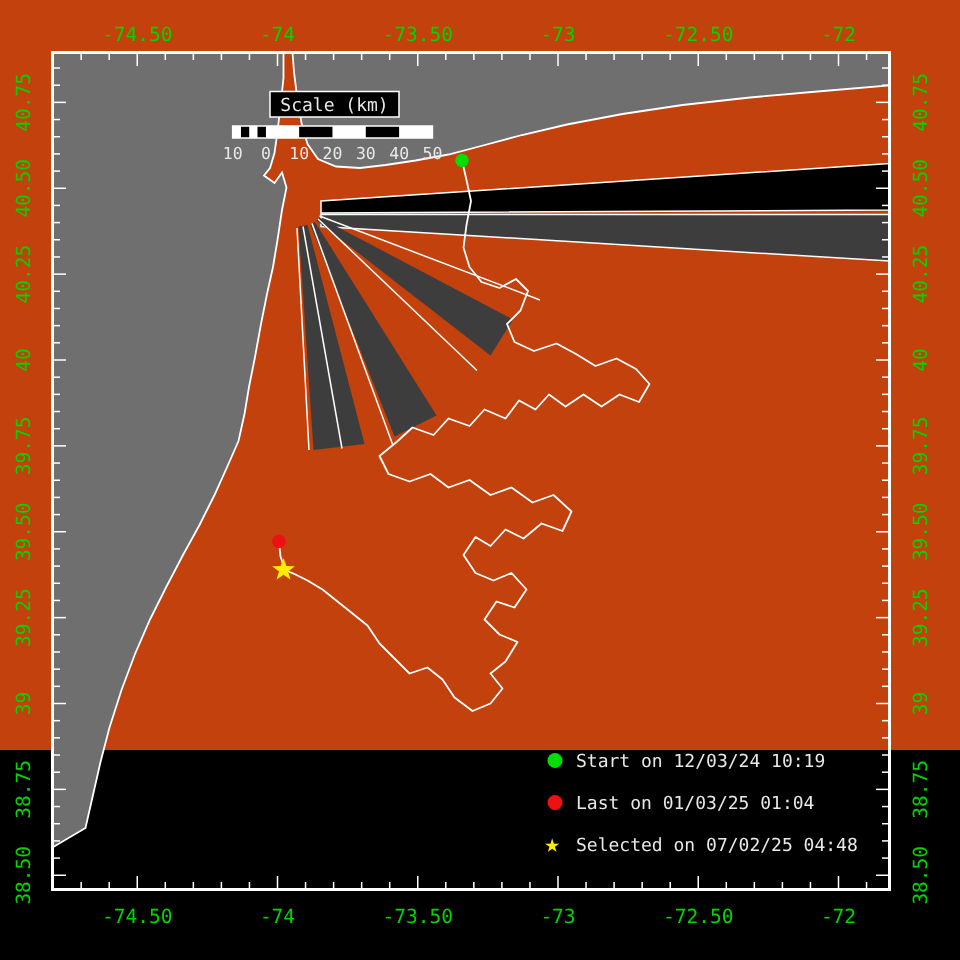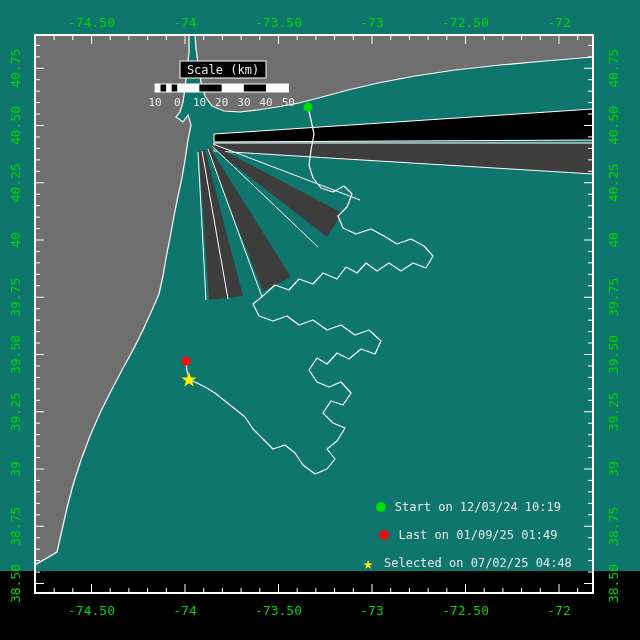--- a/index.html
+++ b/index.html
@@ -1,19 +1,19 @@
 <!DOCTYPE html>
 <html><head>
 <meta charset="utf-8">
 <style>
   html,body{margin:0;padding:0;background:#000;width:640px;height:640px;overflow:hidden;}
-  .stage{position:relative;width:640px;height:571px;background:#0f766e;}
+  .stage{position:relative;width:640px;height:500px;background:#c2410c;}
   svg{position:absolute;left:0;top:0;}
   .legend{position:absolute;left:365px;top:498px;display:flex;flex-direction:column;gap:10px;
-          font-family:"DejaVu Sans Mono",monospace;font-size:12px;color:#e8e8e8;align-items:center;}
+          font-family:"DejaVu Sans Mono",monospace;font-size:12px;color:#e8e8e8;}
   .legend-row{display:flex;align-items:center;gap:9px;height:18px;}
   .dot{width:10px;height:10px;border-radius:50%;flex:0 0 auto;}
   .star-glyph{font-size:17px;line-height:10px;width:12px;margin-left:-2px;flex:0 0 auto;}
   .legend-label{white-space:pre;}
 </style>
 </head>
 <body>
 
 <div class="stage">
   <svg id="map-svg" width="640" height="640" viewBox="0 0 640 640">
@@ -248,20 +248,20 @@
       <path d="M189.0,372.0L190.9,377.4L196.6,377.5L192.0,381.0L193.7,386.5L189.0,383.2L184.3,386.5L186.0,381.0L181.4,377.5L187.1,377.4Z" fill="#ffee00"></path>
     </svg>
 
   <div class="legend">
     <div class="legend-row">
       <span class="dot" style="background: rgb(0, 221, 0);"></span>
       <span class="legend-label">Start on 12/03/24 10:19</span>
     </div>
     <div class="legend-row">
       <span class="dot" style="background: rgb(238, 17, 17);"></span>
-      <span class="legend-label">Last on 01/09/25 01:49</span>
+      <span class="legend-label">Last on 01/03/25 01:04</span>
     </div>
     <div class="legend-row">
       <span class="star-glyph" style="color: rgb(255, 238, 0);">★</span>
       <span class="legend-label">Selected on 07/02/25 04:48</span>
     </div>
   </div>
 </div>
 
 </body></html>

